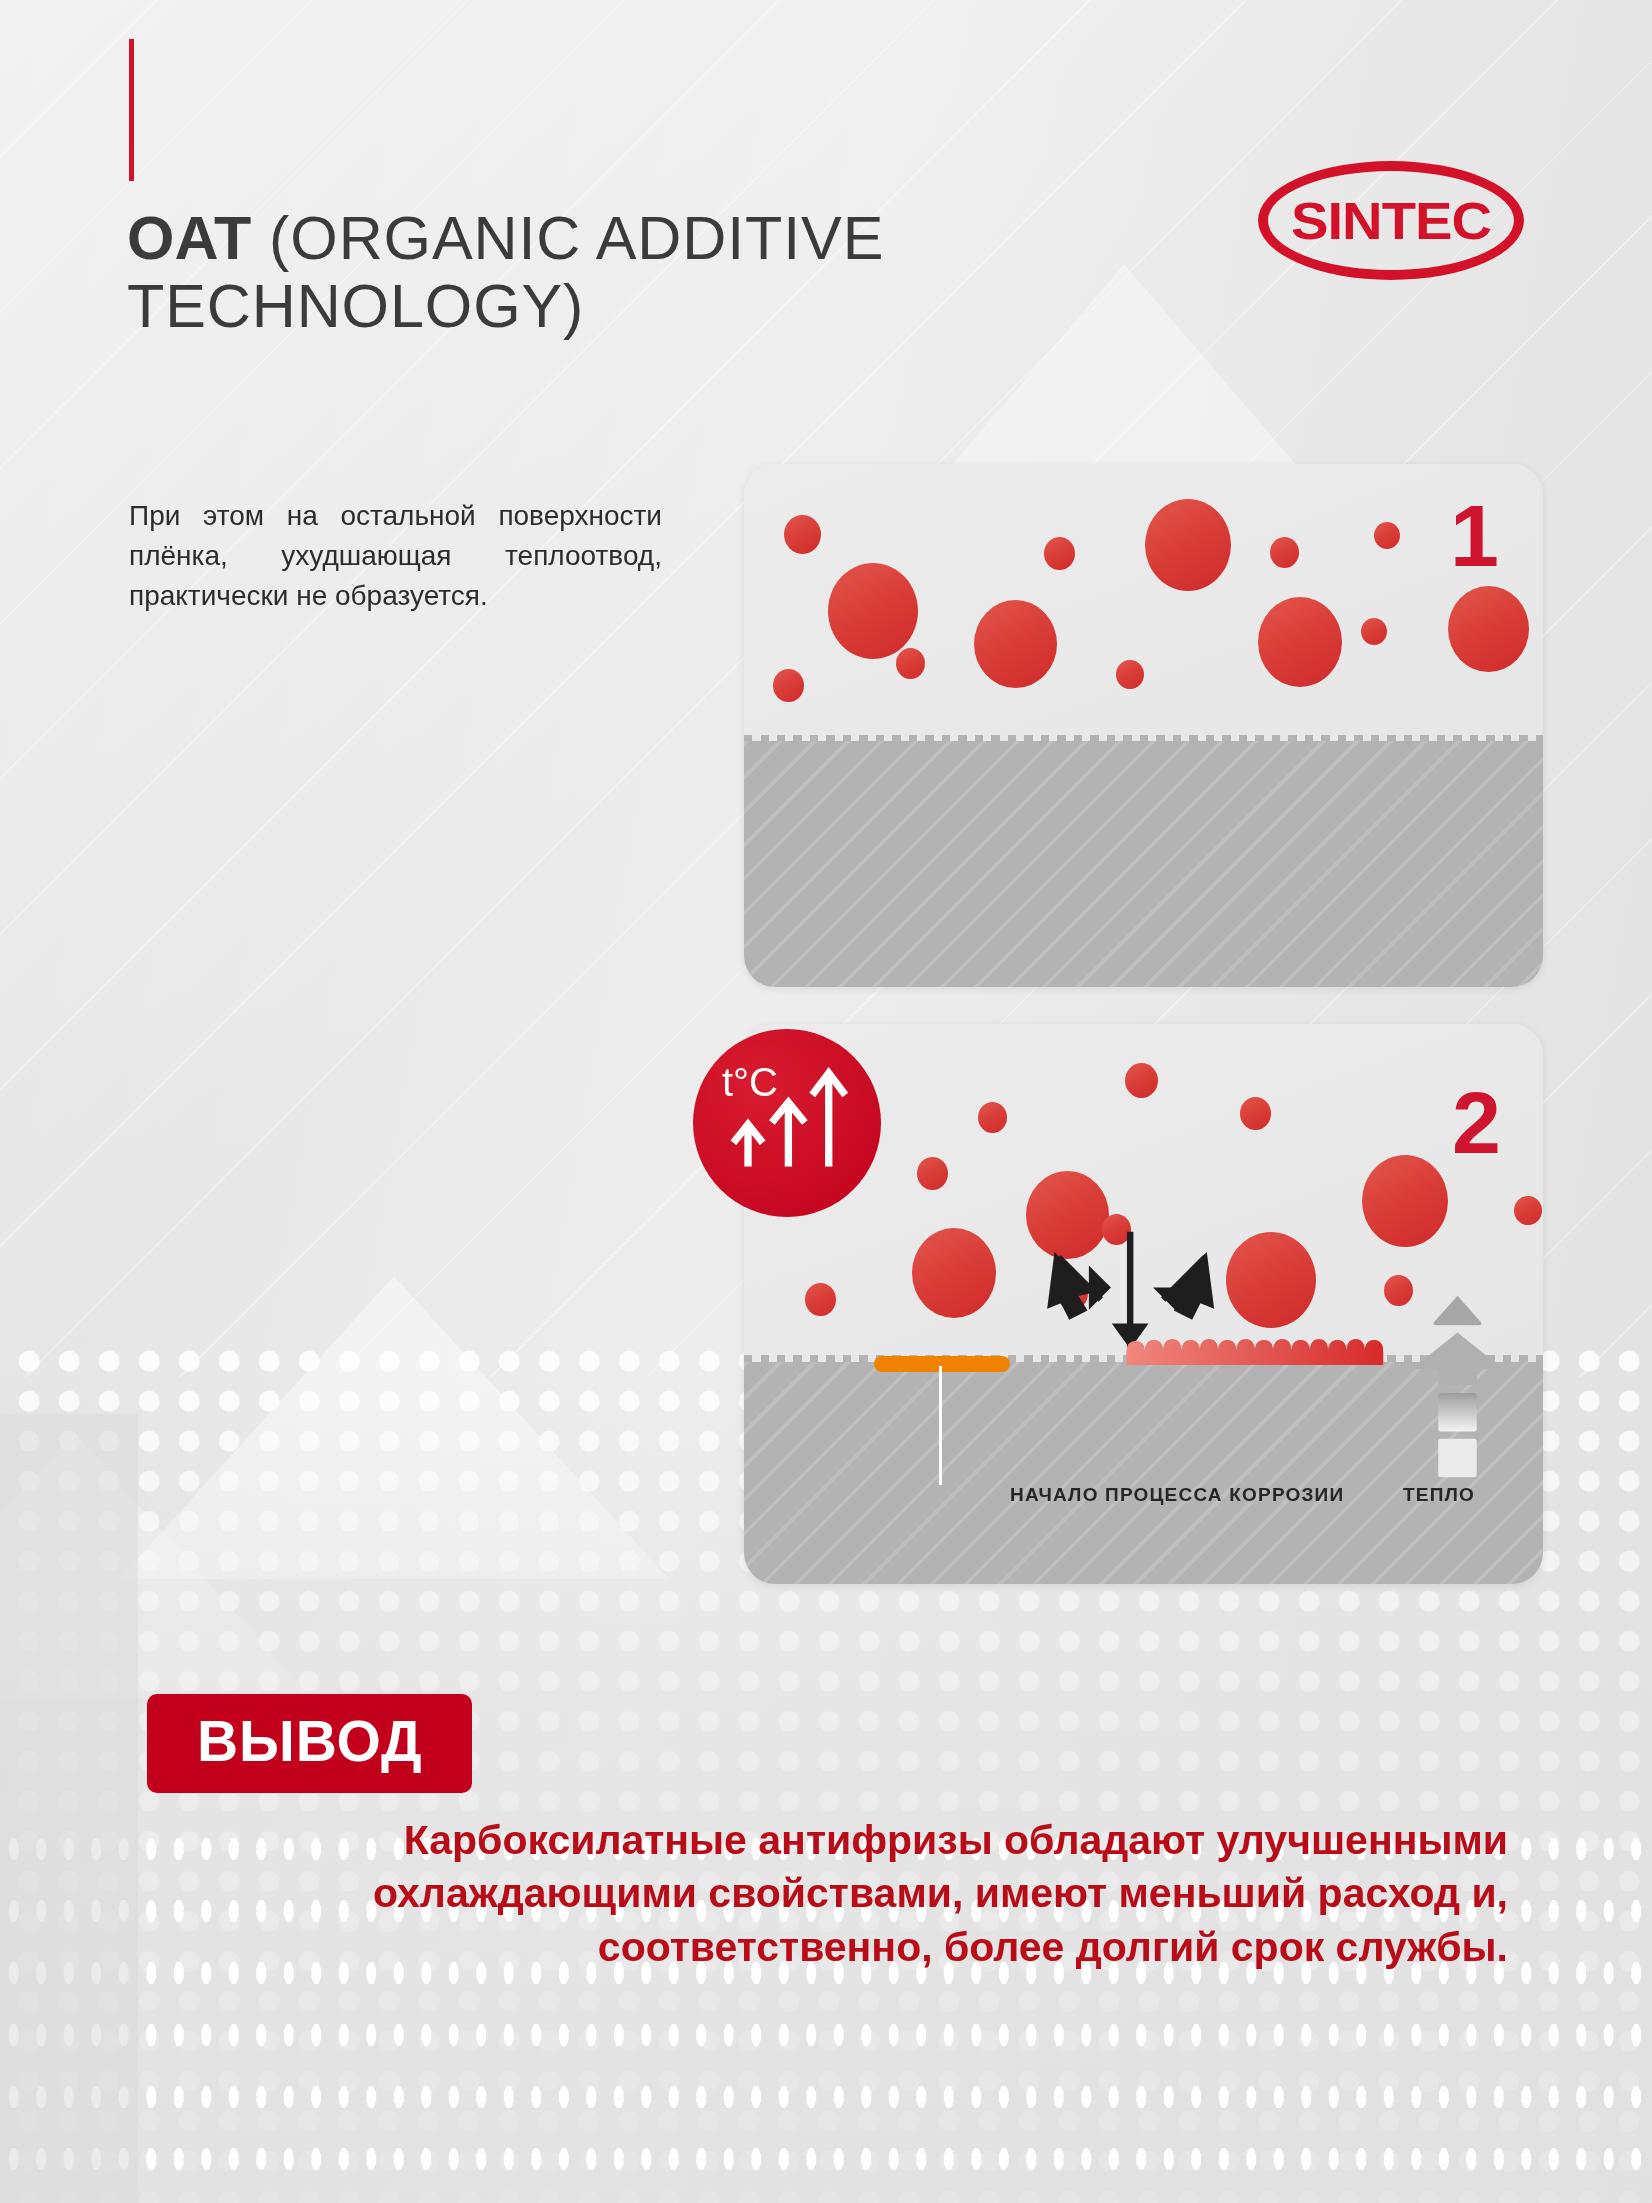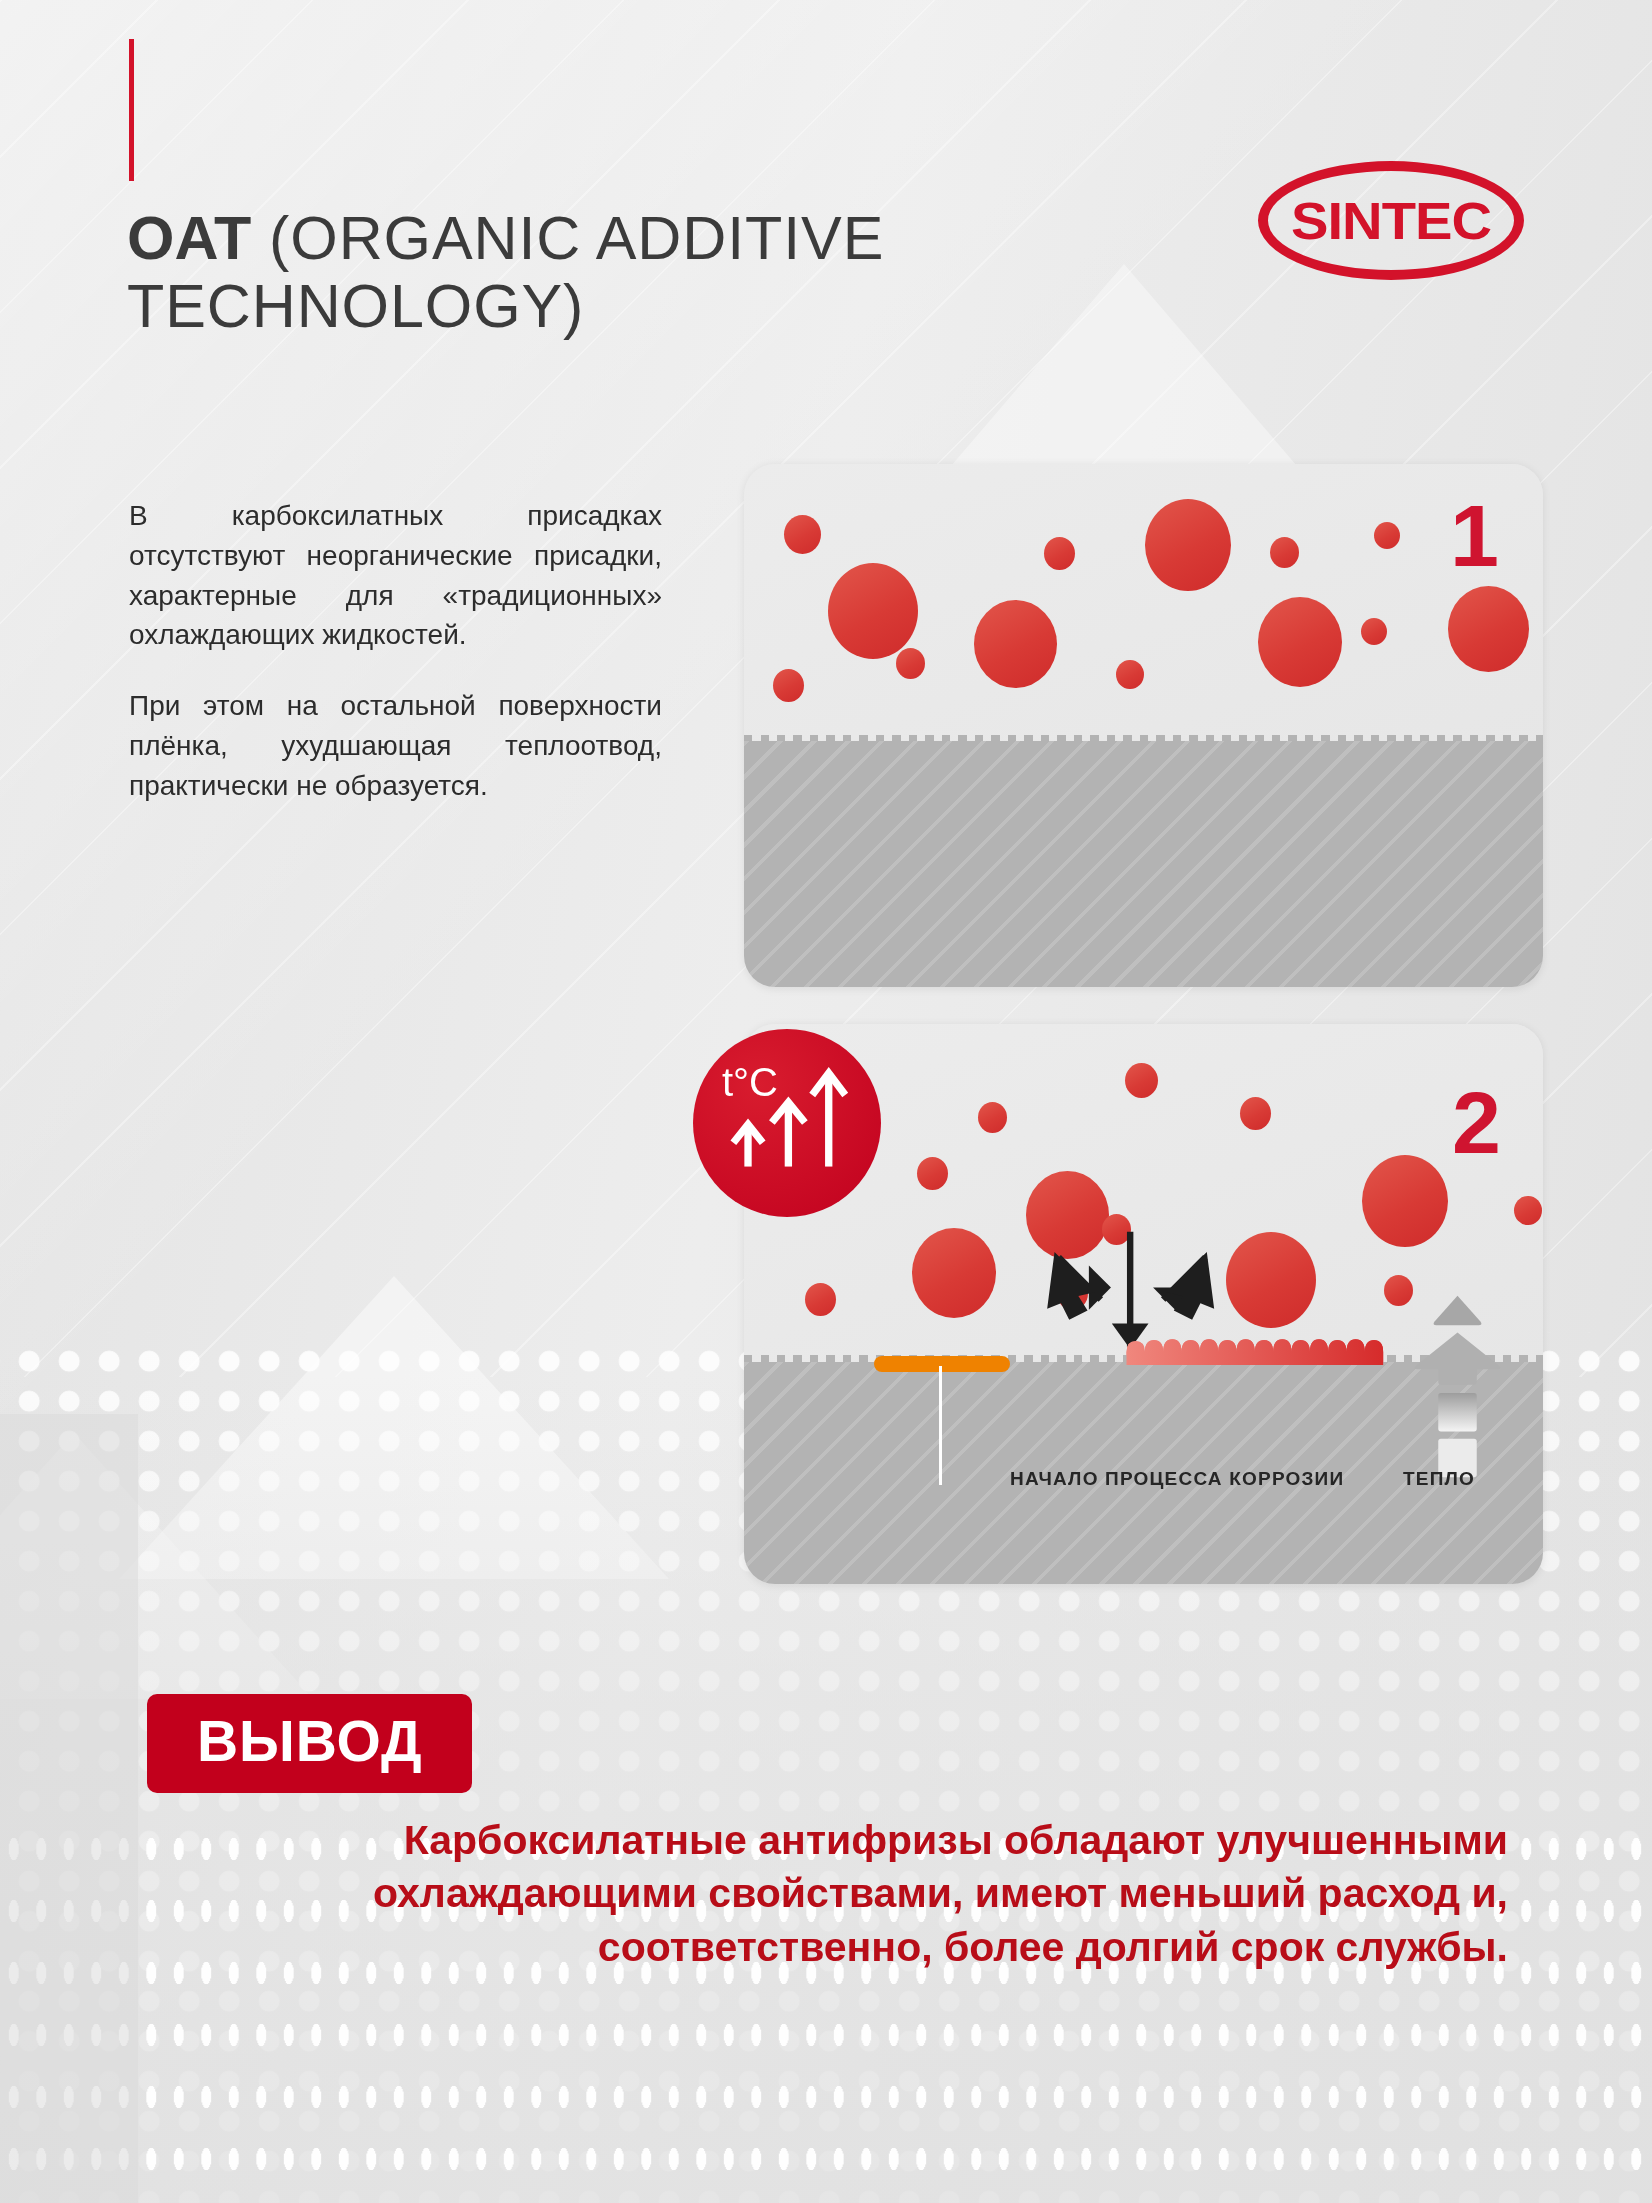--- a/index.html
+++ b/index.html
@@ -117,20 +117,21 @@
             background:linear-gradient(150deg,#e2564b 0%,#d83a35 55%,#cf2b2b 100%); }
 
   .num {
     position:absolute;
     font-size:88px; font-weight:800; color:#cf1430; line-height:1;
   }
   .caption {
     position:absolute;
     font-size:19px; font-weight:700; letter-spacing:1.2px; color:#262626;
     white-space:nowrap;
+    margin-top:16px;
   }
 
   
   #tbadge {
     position:absolute; left:693px; top:1029px;
     width:188px; height:188px; border-radius:50%;
     background:radial-gradient(circle at 35% 30%, #d81c2e 0%, #c1001e 100%);
   }
   #tbadge .tlabel {
     position:absolute; left:29px; top:31px;
@@ -188,21 +189,20 @@
   <div class="title">
     <b>OAT</b><span> (ORGANIC ADDITIVE TECHNOLOGY)</span>
   </div>
   <div id="logo">
     <div class="oval"></div>
     <div class="word">SINTEC</div>
   </div>
 </div>
 
 <div id="copy">
-  <p>В карбоксилатных присадках отсутствуют неорганические присадки, характерные для «традиционных» охлаждающих жидкостей.</p>
   <p>При этом на остальной поверхности плёнка, ухудшающая теплоотвод, практически не образуется.</p>
 </div>
 
 <div id="panel1" class="panel">
   <div class="liquid" style="height:331px;background:linear-gradient(160deg,#ececec 0%,#e6e6e6 100%);"></div>
 
   <div id="p1bubbles">
       <div class="bubble" style="left: 40px; top: 51px; width: 37px; height: 39px;"></div>
       <div class="bubble" style="left: 84px; top: 99px; width: 90px; height: 96px;"></div>
       <div class="bubble" style="left: 152px; top: 184px; width: 29px; height: 31px;"></div>

